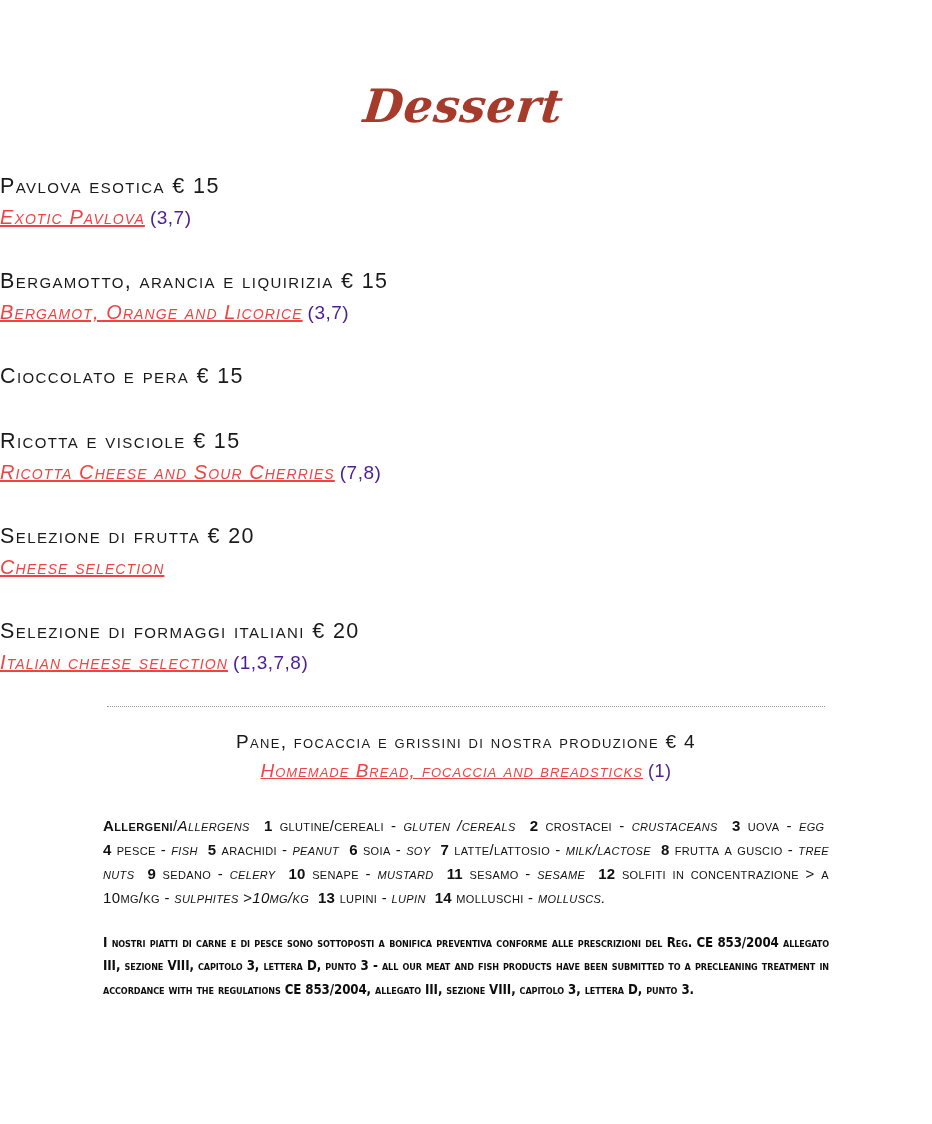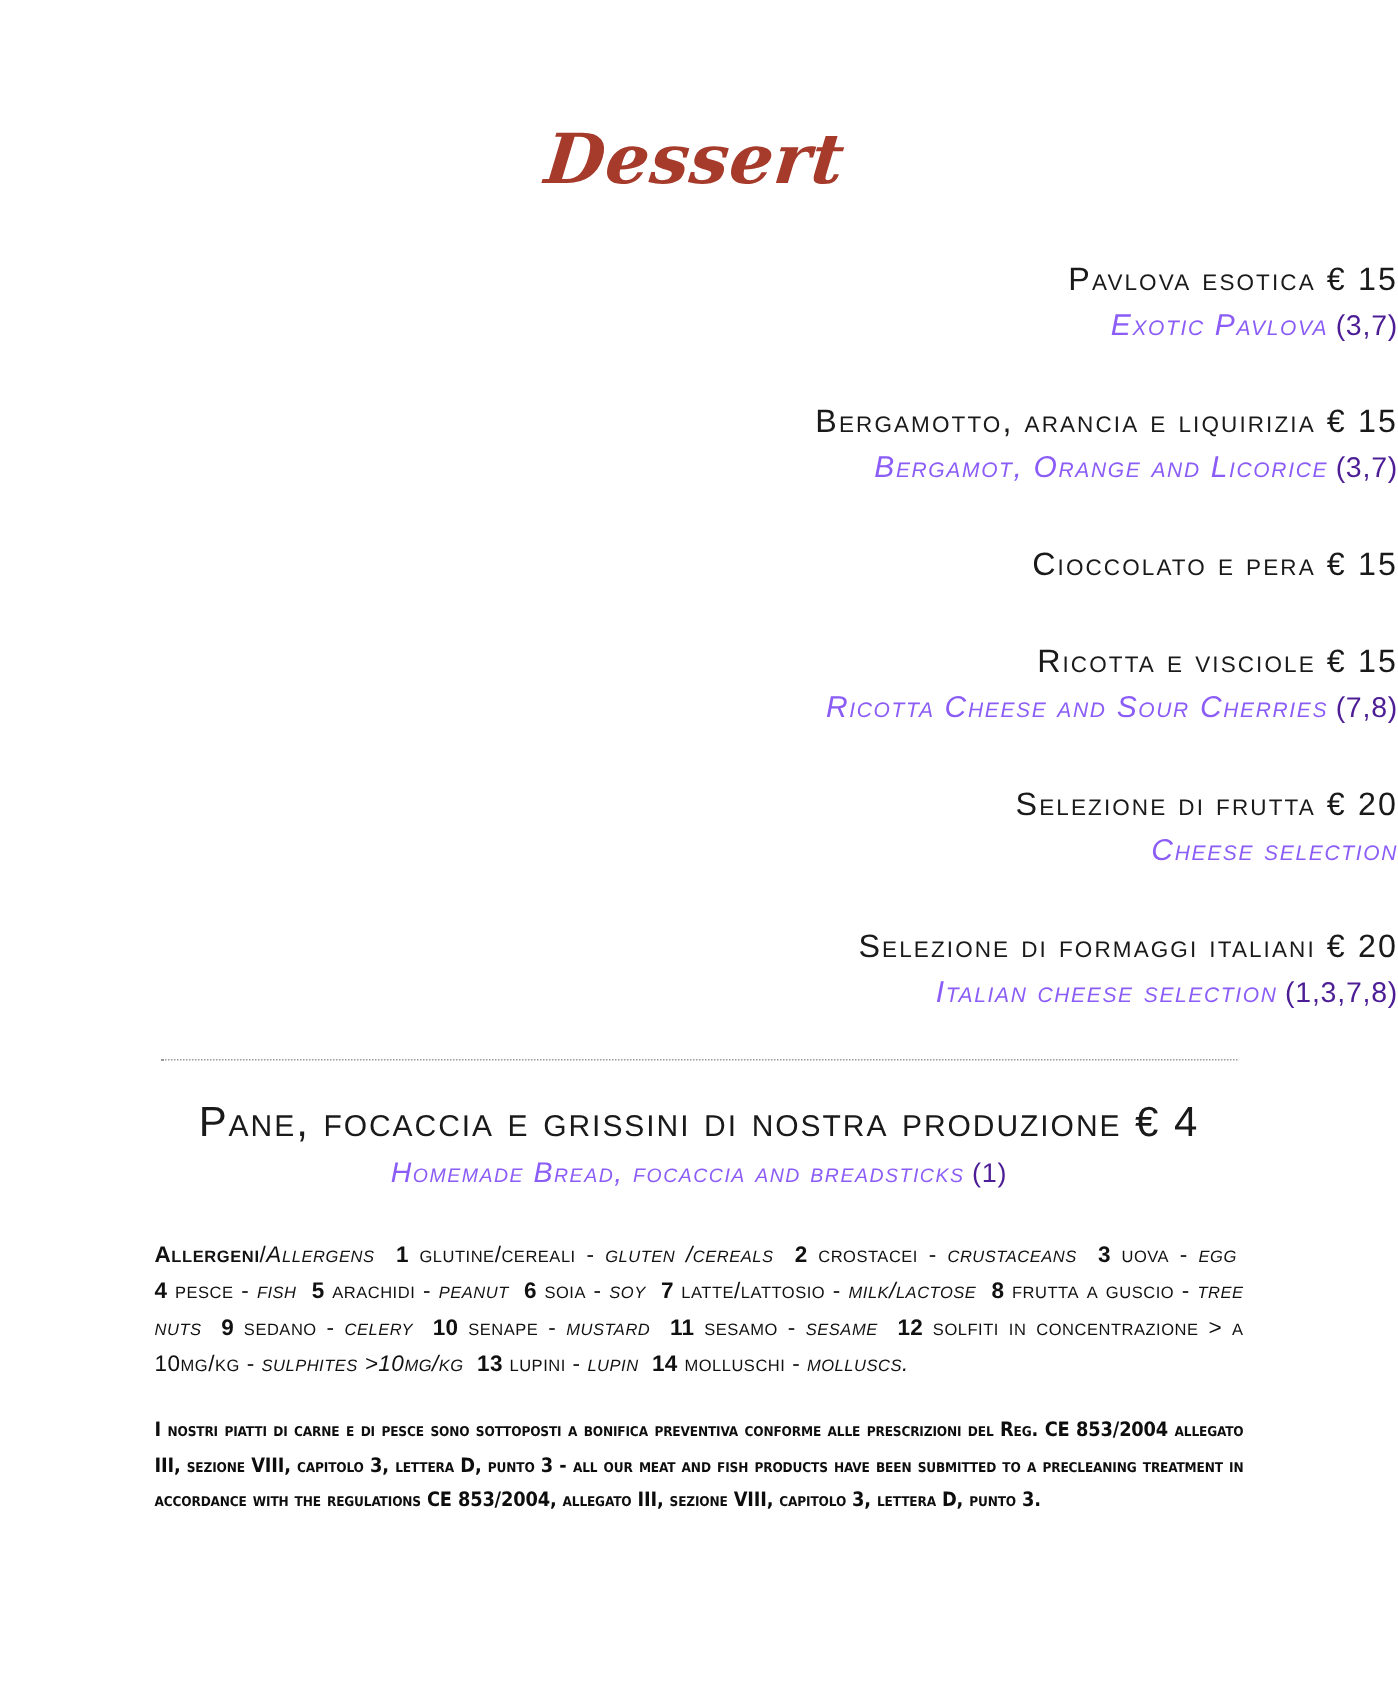--- a/index.html
+++ b/index.html
@@ -37,21 +37,21 @@
     transform: skewX(-6deg);
   }
 
   
   .dish-list {
     margin: 0;
     padding: 0;
     list-style: none;
   }
   .dish {
-    text-align: right;
+    text-align: left;
     margin-top: 37px;
   }
   .dish:first-child {
     margin-top: 44px;
   }
   .dish-it {
     font-family: "Liberation Sans", sans-serif;
     font-size: 21.5px;
     font-variant: small-caps;
     letter-spacing: 1.4px;
@@ -63,21 +63,22 @@
     margin-top: 5px;
     line-height: 1.28;
     white-space: nowrap;
   }
   .dish-en {
     font-family: "Liberation Sans", sans-serif;
     font-style: italic;
     font-size: 20px;
     font-variant: small-caps;
     letter-spacing: 1.1px;
-    color: #8b5cf6;
+    color: #ef4444;
+    text-decoration: underline;
   }
   .allergen-ref {
     font-family: "Liberation Sans", sans-serif;
     font-size: 19px;
     color: #4c1d95;
     letter-spacing: 0.5px;
     margin-left: 5px;
   }
   .allergen-ref:empty {
     margin-left: 0;
@@ -90,21 +91,21 @@
     height: 1px;
     border-top: 1px dotted #9a9a9a;
   }
 
   
   .bread-item {
     text-align: center;
     margin-top: 22px;
   }
   .bread-item .dish-it {
-    font-size: 28px;
+    font-size: 19px;
     letter-spacing: 1.3px;
   }
   .bread-item .dish-en {
     font-size: 19px;
     letter-spacing: 1px;
   }
   .bread-item .allergen-ref {
     font-size: 18px;
   }
 

